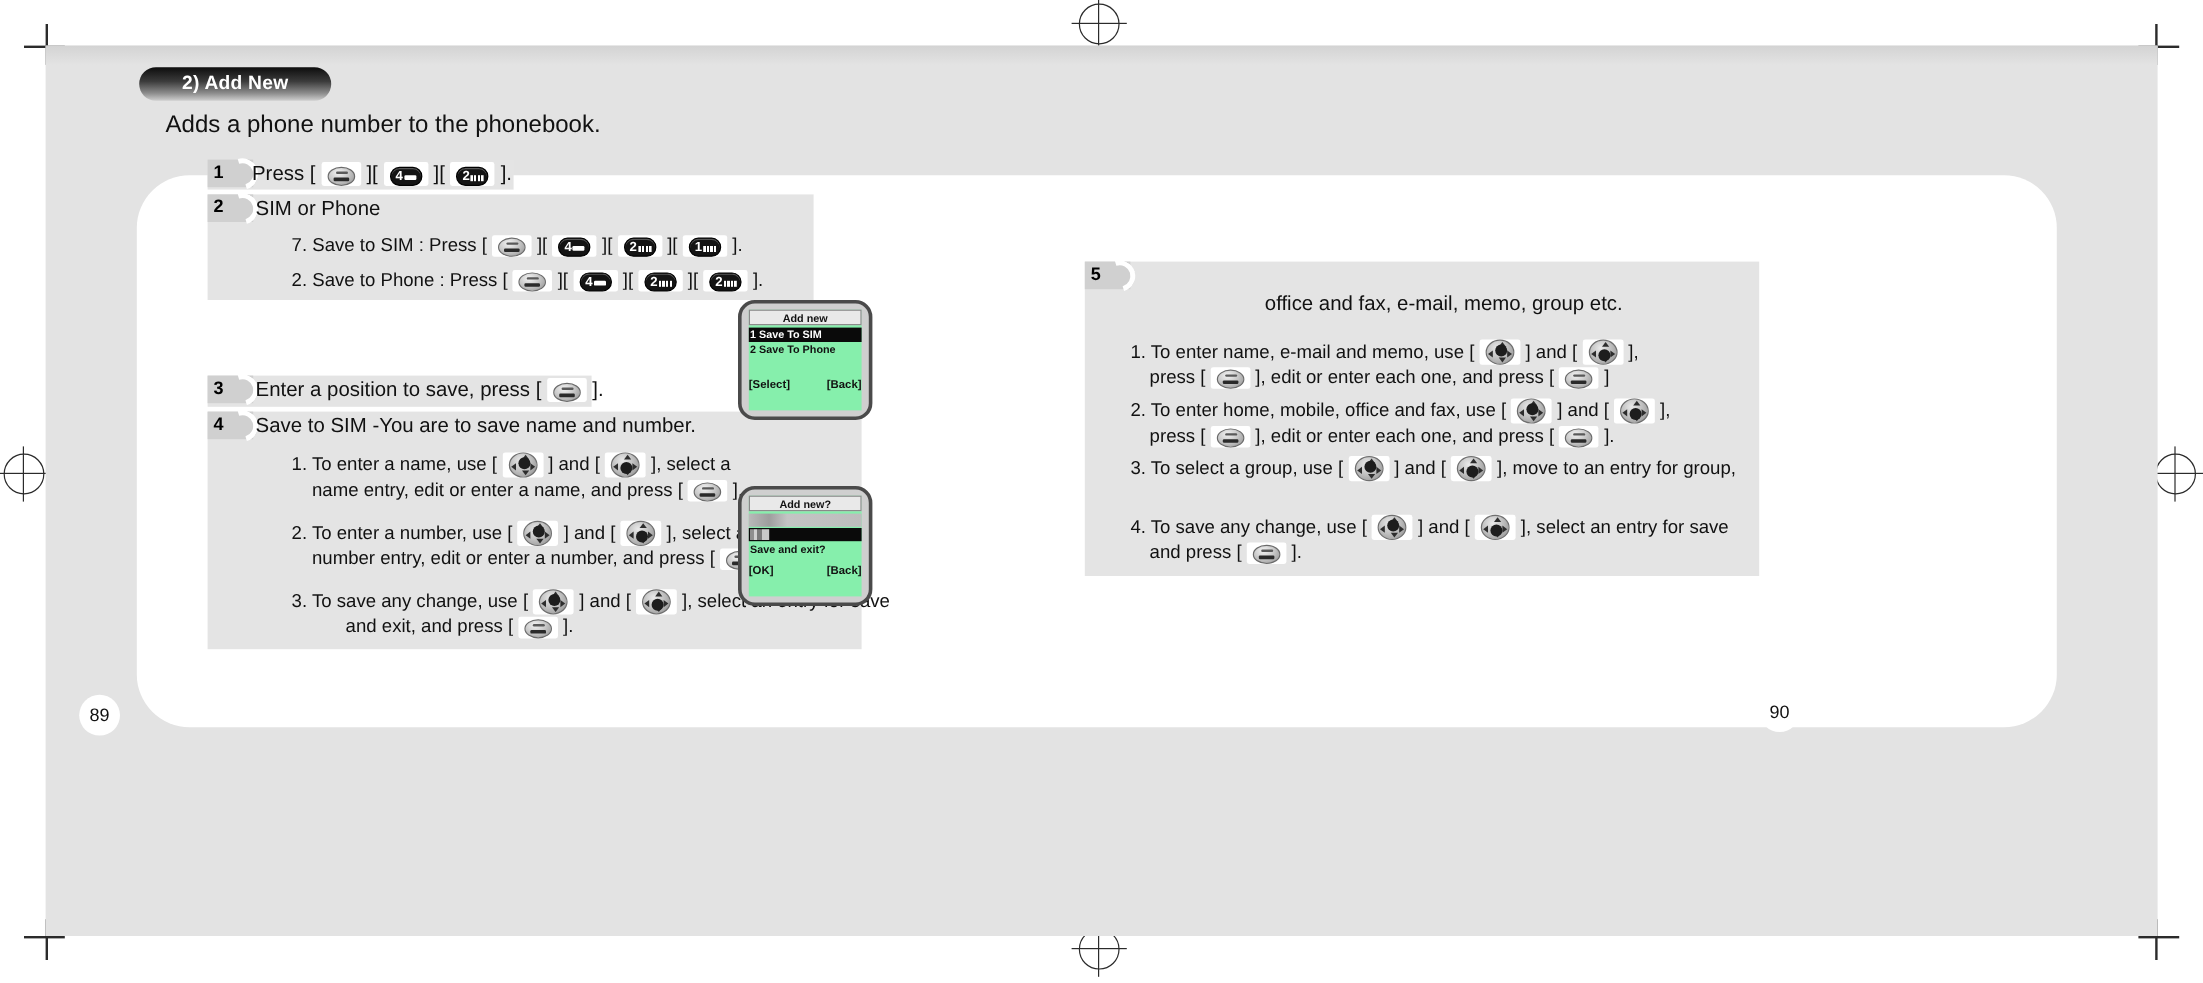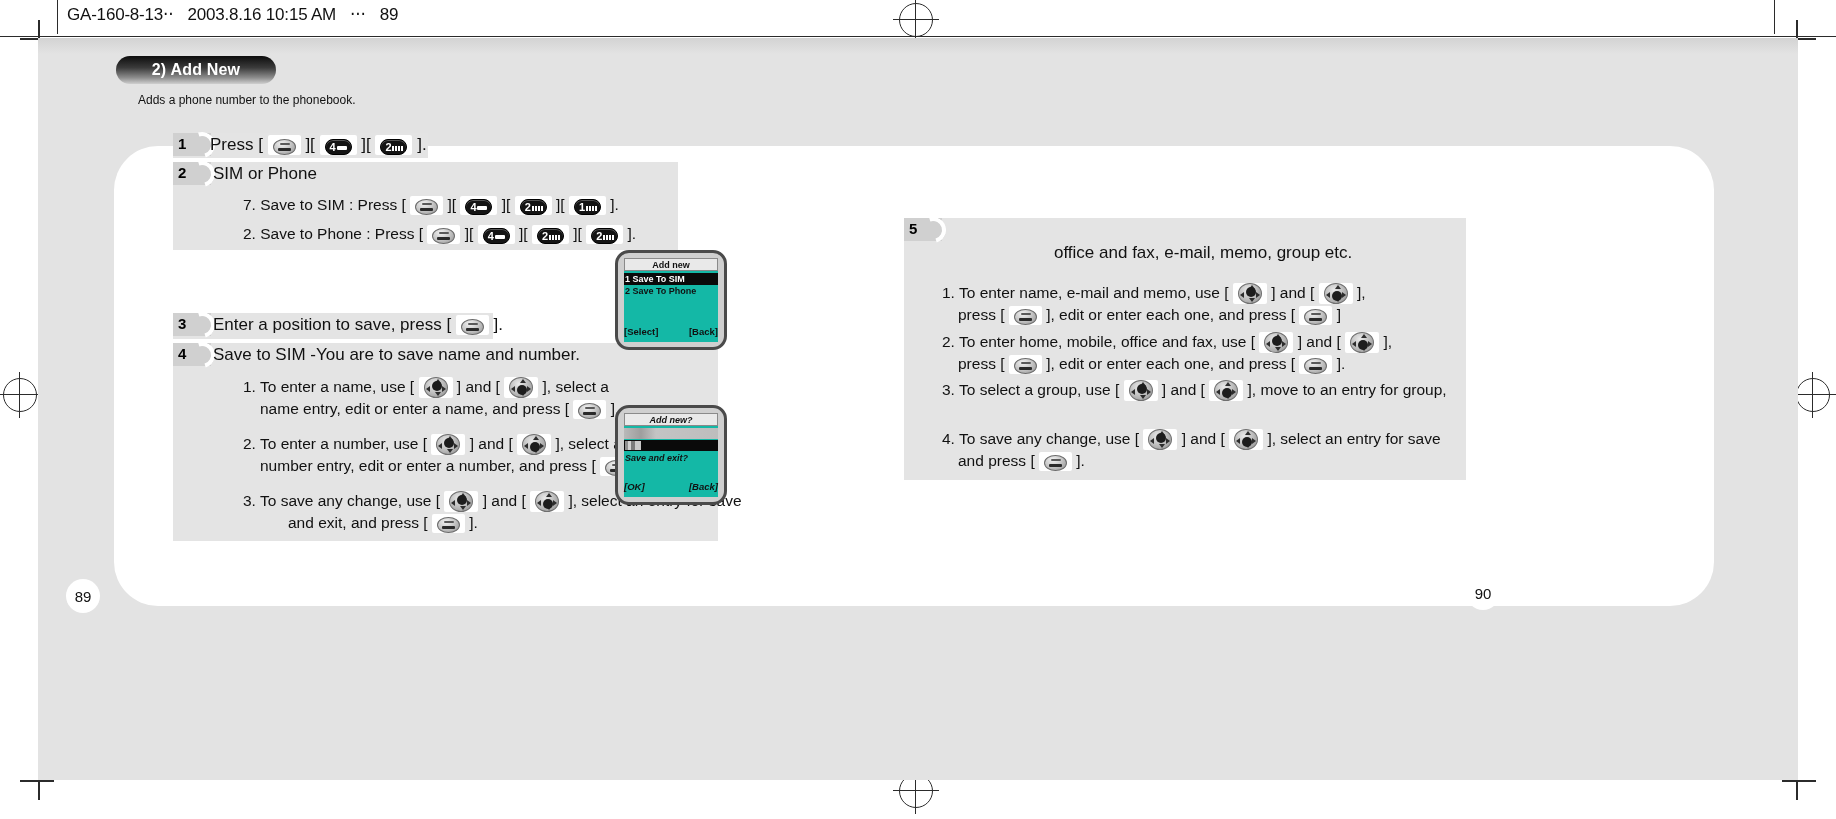--- a/index.html
+++ b/index.html
@@ -79,21 +79,21 @@
     width: 160px; height: 28px;
     border-radius: 14px;
     background: linear-gradient(180deg, #0d0d0d 0%, #3b3b3b 42%, #8e8e8e 78%, #cfcfcf 100%);
     color: #ffffff;
     font-size: 16px; font-weight: bold;
     display: flex; align-items: center; justify-content: center;
     letter-spacing: 0.2px;
   }
   .intro {
     position: absolute; left: 100px; top: 55px;
-    font-size: 12px; color: #111;
+    font-size: 20px; color: #111;
   }
 
   
   .band { position: absolute; background: #e4e4e4; }
 
   .stepnum {
     position: absolute;
     width: 38px; height: 23px;
     background: #d0d0d0;
   }
@@ -198,21 +198,21 @@
   .phone {
     position: absolute;
     width: 112px; height: 100px;
     border: 3px solid #4a4a4a;
     border-radius: 14px;
     background: #cfcfcf;
     padding: 5px 6px;
   }
   .phone .lcd {
     width: 100%; height: 100%;
-    background: #14b8a6;
+    background: #86efac;
     position: relative;
     font-size: 9px; font-weight: bold; color: #111;
     font-family: "Liberation Sans", sans-serif;
   }
   .lcd-title {
     background: #e9e9e9;
     text-align: center;
     border: 1px solid #8a8a8a;
     line-height: 12px; height: 13px;
     margin-bottom: 2px;
@@ -226,46 +226,39 @@
   }
   .lcd-blur.dark {
     background: #0a0a0a;
   }
   .lcd-blur.dark span {
     display:inline-block; width: 16px; height: 9px; margin: 1px 0 0 1px;
     background: linear-gradient(90deg,#8f8f8f 0 3px,#d0d0d0 3px 6px,#7a7a7a 6px 10px,#c8c8c8 10px 16px);
     filter: blur(0.5px);
   }
   .lcd-soft {
-    position: absolute; left: 0; bottom: 5px; width: 100%;
+    position: absolute; left: 0; bottom: 16px; width: 100%;
     display: flex; justify-content: space-between;
     font-size: 9.5px; font-weight: bold; align-items: center;
   }
 
   
   .pagenum {
     position: absolute;
     width: 34px; height: 34px; border-radius: 50%;
     background: #ffffff;
     display: flex; align-items: center; justify-content: center;
     font-size: 15px; color: #111;
   }
 </style>
 </head>
 <body>
 
 <div id="page">
 
-  <div class="header-strip">
-    <div class="header-rule-left"></div>
-    <div class="header-rule-right"></div>
-    <div class="header-text">
-      <span>GA-160-8-13</span><span class="cjk">··</span><span class="header-gap"></span><span>2003.8.16 10:15 AM</span><span class="header-gap"></span><span class="cjk">···</span><span class="header-gap"></span><span>89</span>
-    </div>
-  </div>
 
   <div class="reg" style="left:893px; top:-3px;">
     <div class="ring"></div>
       <div class="hline"></div>
       <div class="vline"></div>
   </div>
   <div class="reg" style="left:893px; top:768px;">
     <div class="ring"></div>
       <div class="hline"></div>
       <div class="vline"></div>
@@ -413,21 +406,21 @@
         <div class="lcd-title">Add new</div>
         <div class="lcd-row sel">1 Save To SIM</div>
         <div class="lcd-row">2 Save To Phone</div>
         <div class="lcd-soft">
           <span>[Select]</span>
           <span>[Back]</span>
         </div>
       </div>
     </div>
 
-    <div class="phone" style="left:577px; top:367px;font-style:italic;">
+    <div class="phone" style="left:577px; top:367px;">
       <div class="lcd">
         <div class="lcd-title">Add new?</div>
         <div class="lcd-blur"></div>
         <div class="lcd-blur dark"><span></span></div>
         <div class="lcd-row">Save and exit?</div>
         <div class="lcd-soft">
           <span>[OK]</span>
           <span>[Back]</span>
         </div>
       </div>

